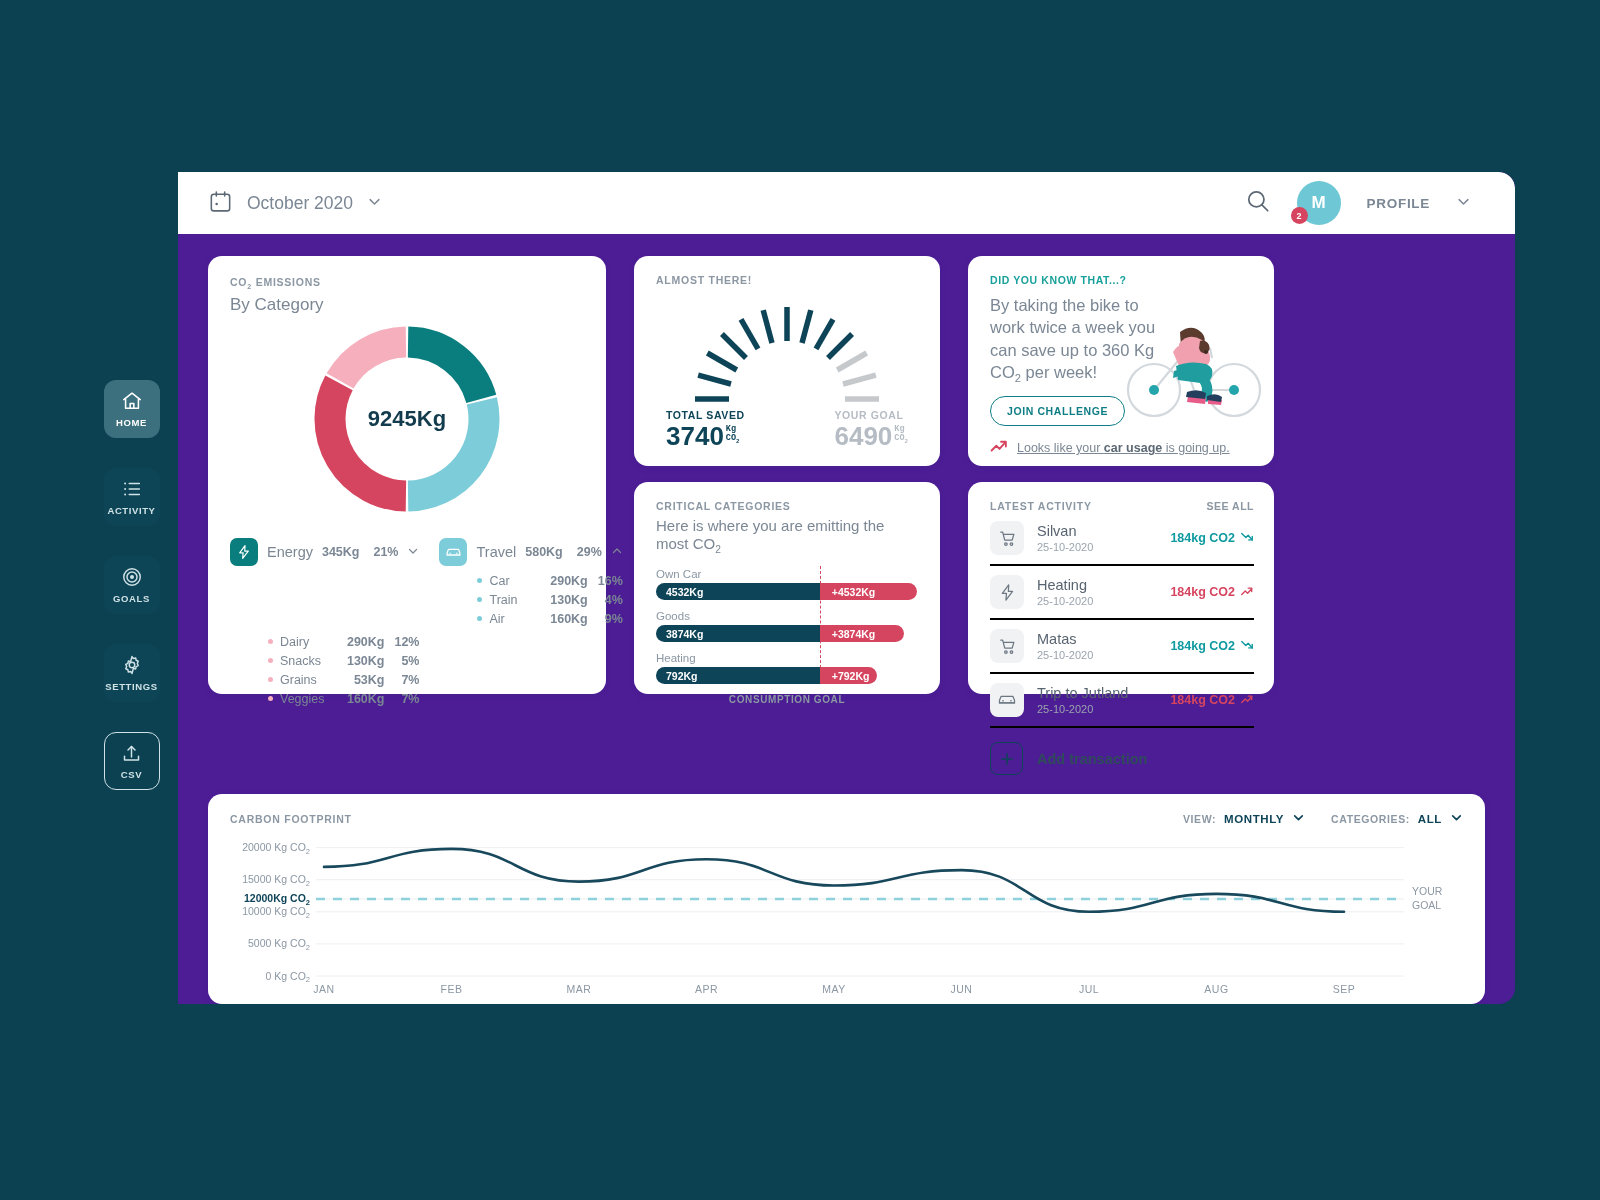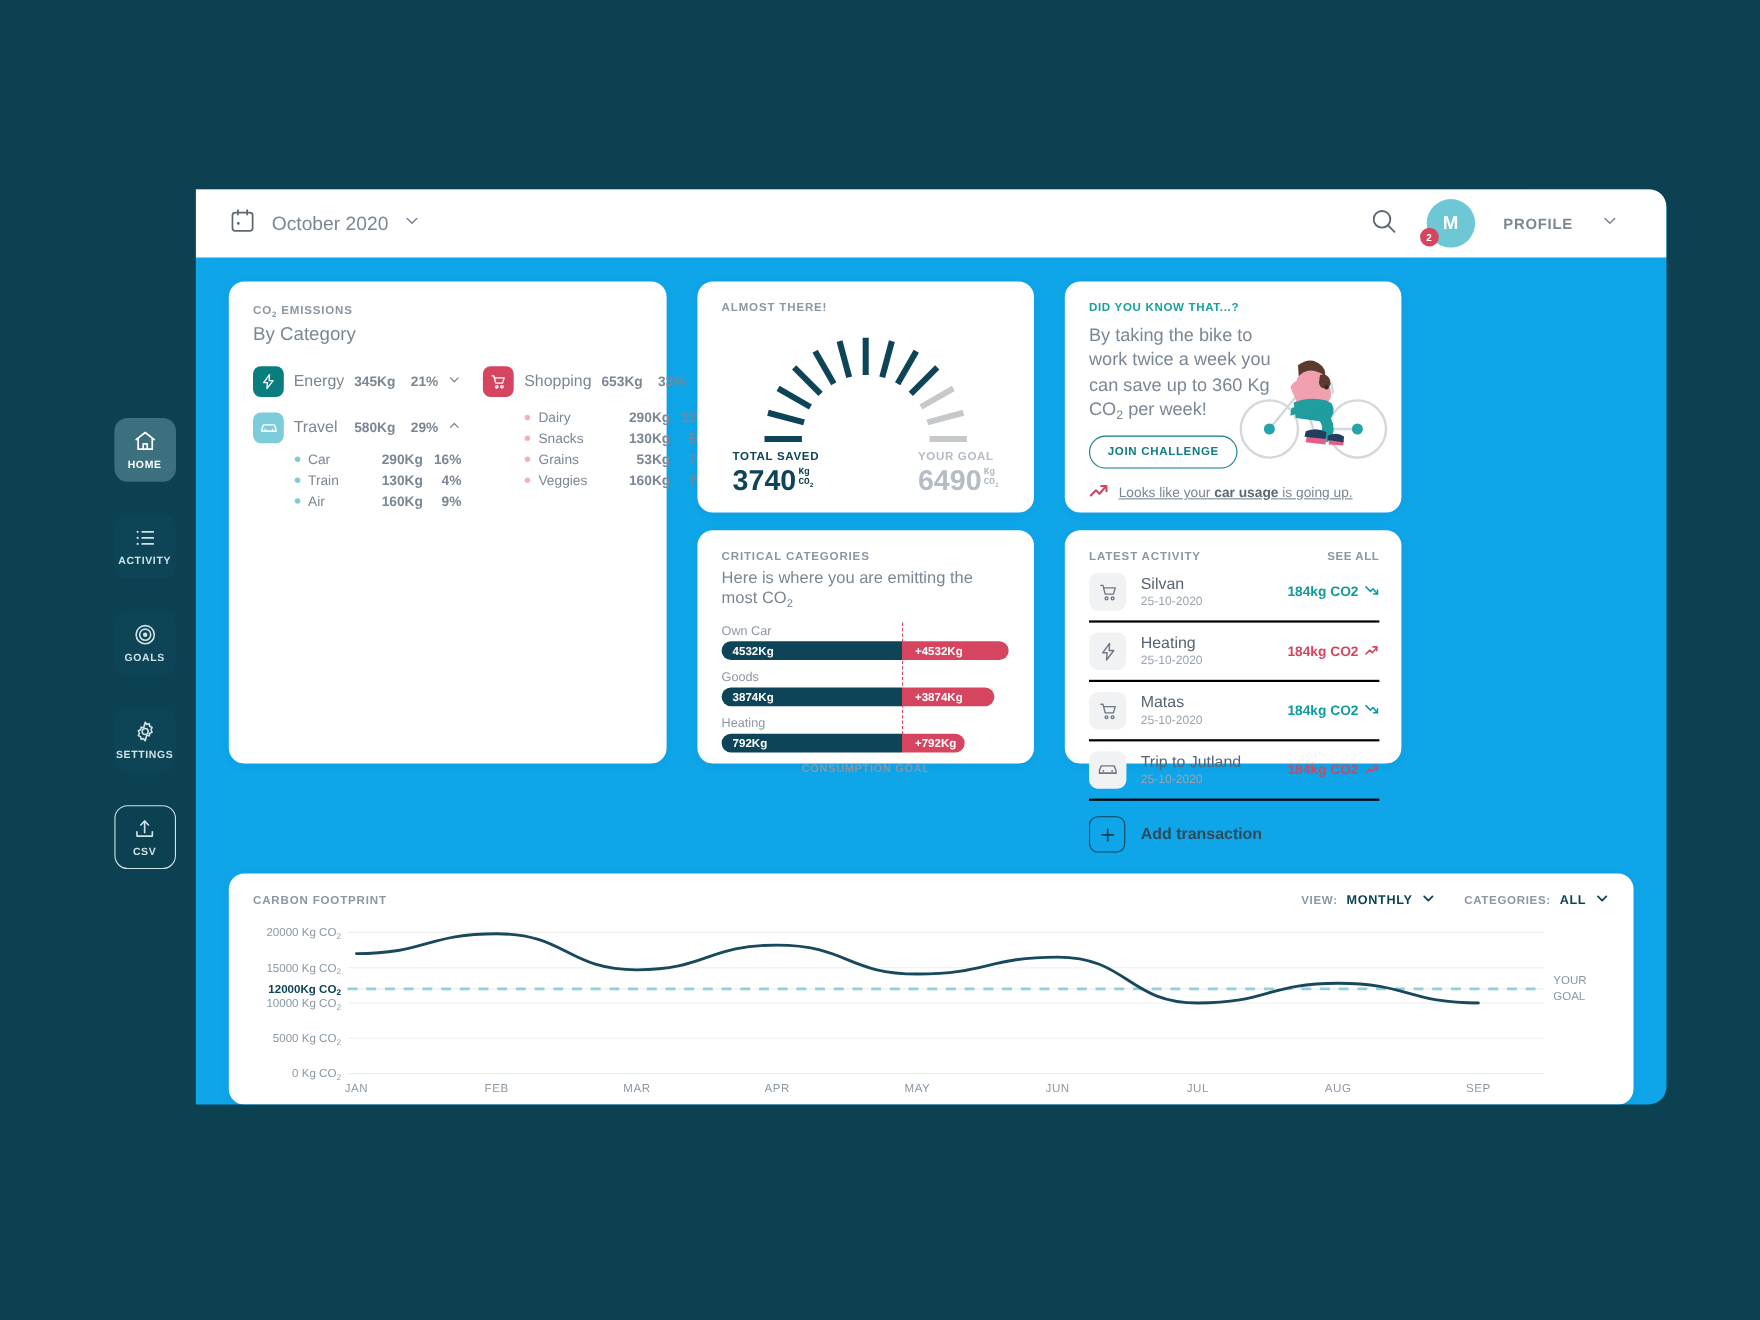--- a/index.html
+++ b/index.html
@@ -40,21 +40,21 @@
   .nav-item.active { background: #3d707f; color:#ffffff; }
   .nav-item.bordered { background: transparent; border: 1.6px solid #cfe2e6; }
   .nav-item .nav-label {
     font-size: 9.5px; letter-spacing: .6px; font-weight: 700;
     margin-top: 5px;
   }
   .nav-item svg { display:block; }
   
   .main {
     flex: 1;
-    background: #0ea5e9;
+    background: #4c1d95;
     border-top-right-radius: 16px;
     border-bottom-right-radius: 16px;
     display: flex; flex-direction: column;
     overflow: hidden;
   }
   .topbar {
     height: 62px;
     background: #ffffff;
     display: flex; align-items: center;
     padding: 0 44px 0 30px;
@@ -297,48 +297,42 @@
             </svg>
         </span>
       </div>
     </div>
 
     <div class="content">
 
       <div class="card donut-card">
         <div class="card-eyebrow"><span>CO</span><sub>2</sub><span> EMISSIONS</span></div>
         <div class="card-title" style="margin-top:4px">By Category</div>
+        <div class="donut-wrap">
+          <div style="position:relative;width:200px;height:200px;">
+            <svg id="donut-svg" width="200" height="200" viewBox="0 0 200 200">
+                <path d="M101.07508788611419 23.00750565128358 A77 77 0 0 1 174.30627007436797 79.81143324465341" stroke="#0a7e7e" stroke-width="31" fill="none"></path>
+                <path d="M174.84099704454806 81.89405729110057 A77 77 0 0 1 101.07508788611423 176.99249434871643" stroke="#7ccdd9" stroke-width="31" fill="none"></path>
+                <path d="M98.92491211388584 176.99249434871643 A77 77 0 0 1 32.01303534986263 63.85068966548641" stroke="#d6455f" stroke-width="31" fill="none"></path>
+                <path d="M33.04889042809815 61.9664762730142 A77 77 0 0 1 98.9249121138858 23.00750565128358" stroke="#f6b0bd" stroke-width="31" fill="none"></path>
+              </svg>
+            <div class="donut-center">9245Kg</div>
+          </div>
+        </div>
         <div class="cat-grid" id="cat-grid">
             <div class="cat-block">
               <div class="cat-head">
         <span class="cat-icon" style="background:#0a7e7e">
                   <svg width="16" height="16" viewBox="0 0 24 24" fill="none" stroke="#fff" stroke-width="1.8" stroke-linejoin="round">
                     <path d="M13.5 2.5 5.5 13.2h5.2L10 21.5l8.4-10.9h-5.3z"></path>
                   </svg>
                 </span>
         <span class="cat-name">Energy</span>
         <span class="cat-kg">345Kg</span>
         <span class="cat-pct">21%</span>
-        <span class="chev"><svg width="12" height="12" viewBox="0 0 24 24" fill="none" stroke="#7b8794" stroke-width="2.4" stroke-linecap="round" stroke-linejoin="round">
-                    <path d="M5 9l7 7 7-7"></path>
-                  </svg></span>
-      </div>
-            </div>
-            <div class="cat-block">
-              <div class="cat-head">
-        <span class="cat-icon" style="background:#d6455f">
-                  <svg width="16" height="16" viewBox="0 0 24 24" fill="none" stroke="#fff" stroke-width="1.8" stroke-linecap="round" stroke-linejoin="round">
-                    <path d="M3.5 4h2.4l2.6 10h9.4l2.1-7.2H7"></path>
-                    <circle cx="10" cy="19" r="1.6"></circle>
-                    <circle cx="17" cy="19" r="1.6"></circle>
-                  </svg>
-                </span>
-        <span class="cat-name">Shopping</span>
-        <span class="cat-kg">653Kg</span>
-        <span class="cat-pct">33%</span>
         <span class="chev"><svg width="12" height="12" viewBox="0 0 24 24" fill="none" stroke="#7b8794" stroke-width="2.4" stroke-linecap="round" stroke-linejoin="round">
                     <path d="M5 9l7 7 7-7"></path>
                   </svg></span>
       </div>
             </div>
             <div class="cat-block">
               <div class="cat-head">
         <span class="cat-icon" style="background:#7ccdd9">
                   <svg width="17" height="17" viewBox="0 0 24 24" fill="none" stroke="#fff" stroke-width="1.7" stroke-linecap="round" stroke-linejoin="round">
                     <path d="M3 15.5v-3.1L5 7.5h14l2 4.9v3.1z"></path>

